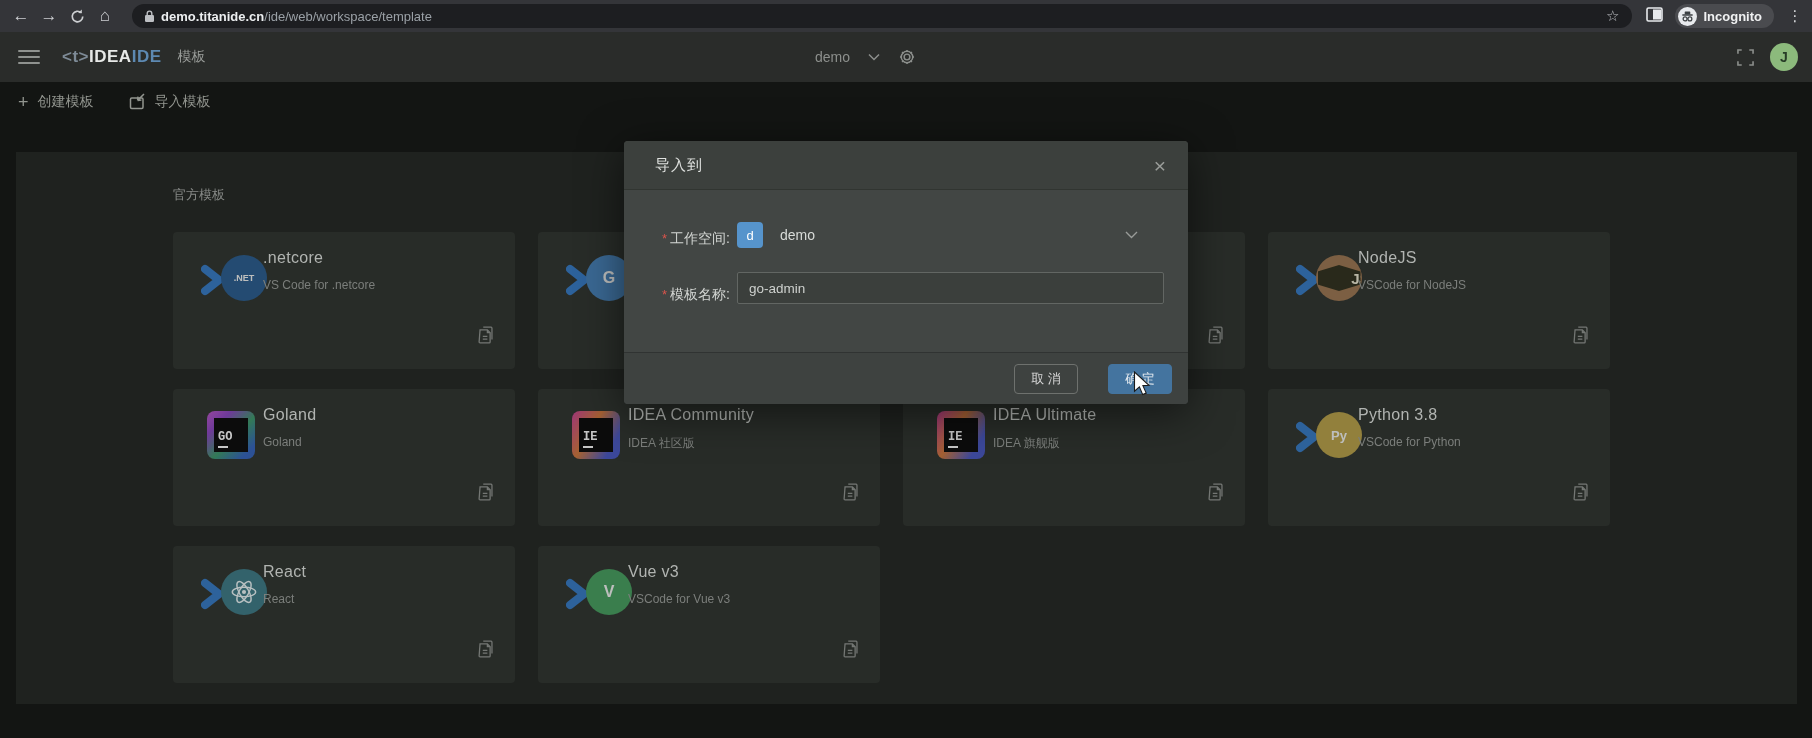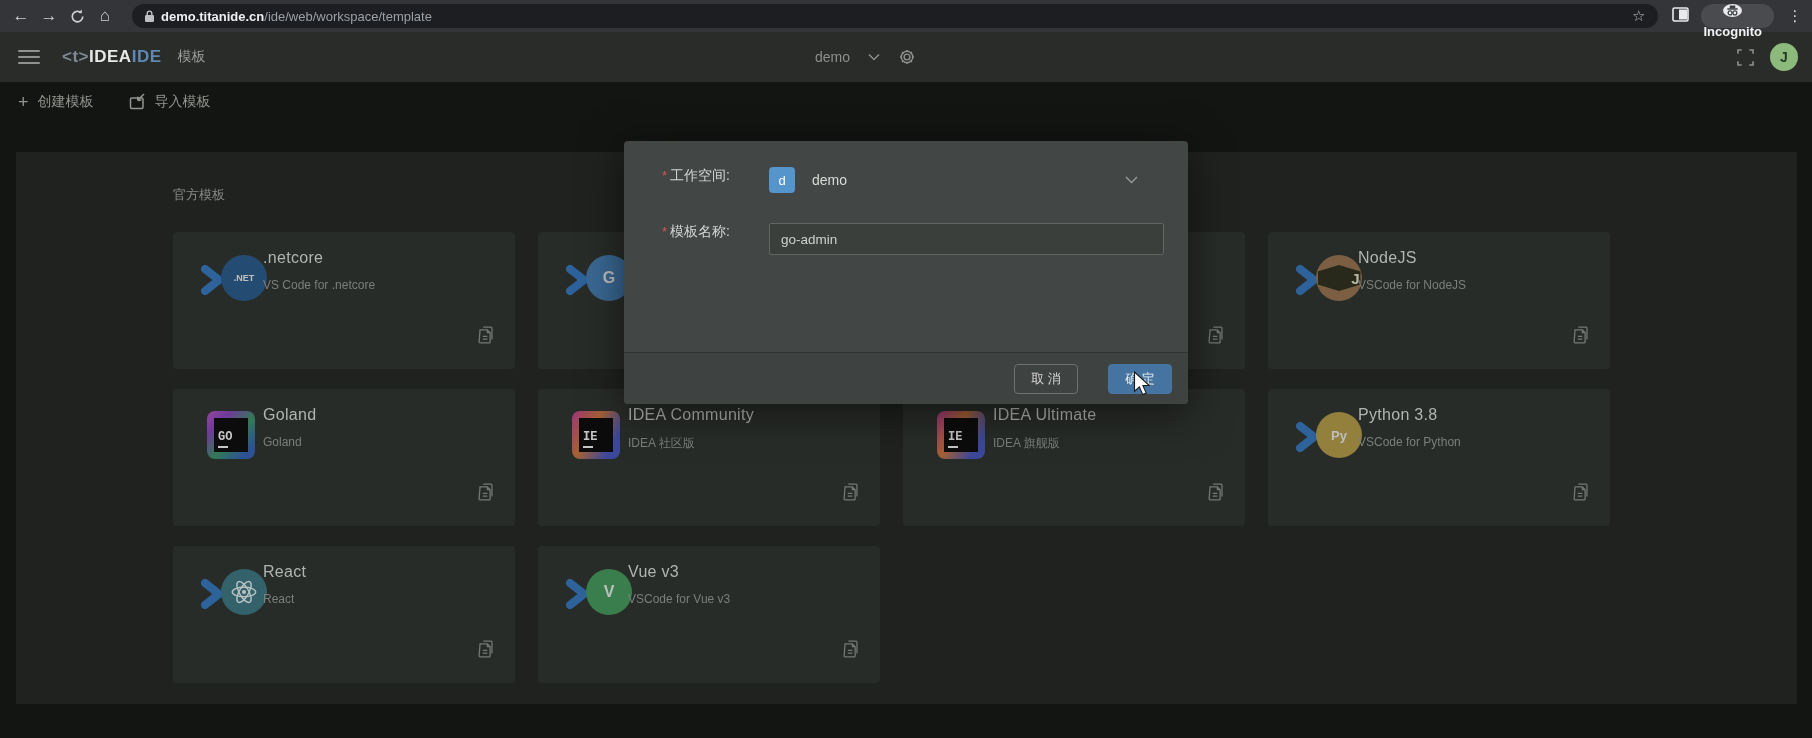--- a/index.html
+++ b/index.html
@@ -22,21 +22,21 @@
     display:flex; align-items:center; padding:0 12px; min-width:0;
   }
   .url { font-size:13px; white-space:nowrap; margin-left:6px; }
   .url .domain { color:#eceef0; font-weight:700; }
   .url .path { color:#9aa0a6; }
   .omnibox .spacer { flex:1; }
   .star { color:#bdbfc3; font-size:15px; }
   .sidebar-icon { margin:0 10px 0 2px; }
   .incog-pill {
     height:24px; background:#4a4b4f; border-radius:13px; display:flex; align-items:center;
-    gap:7px; padding:0 12px 0 3px; margin-right:10px;flex-direction:column;
+    gap:7px; padding:0 12px 0 3px; margin-right:10px;
   }
   .incog-pill .spy { width:19px; height:19px; border-radius:50%; background:#e8eaed;
     display:flex; align-items:center; justify-content:center; }
   .incog-pill .label { color:#f0f1f2; font-size:13px; font-weight:700; }
   .kebab { color:#d2d4d7; font-size:15px; width:18px; text-align:center; }
 
   
   .app-header {
     position:absolute; top:32px; left:0; width:100%; height:50px; background:#2a2c2a;
     display:flex; align-items:center; padding:0 14px; z-index:5;
@@ -90,21 +90,21 @@
   
   .modal {
     position:absolute; left:624px; top:141px; width:564px; height:263px; z-index:10;
     background:#424644; border-radius:4px; box-shadow:0 8px 44px rgba(0,0,0,.55); overflow:hidden;
   }
   .modal-header { height:49px; background:#3c403d; border-bottom:1px solid #313531;
     display:flex; align-items:center; padding:0 22px 0 31px; }
   .modal-title { color:#dfe1df; font-size:15px; letter-spacing:1px; }
   .modal-close { margin-left:auto; color:#9a9d9a; font-size:21px; line-height:1; }
   .modal-body { padding:26px 24px 0 26px; }
-  .field-row { display:flex; align-items:flex-start; height:32px; margin-bottom:24px;gap:32px; }
+  .field-row { display:flex; align-items:flex-end; height:32px; margin-bottom:24px; }
   .field-label { width:80px; text-align:right; color:#d2d5d2; font-size:14px; white-space:nowrap; }
   .ast { color:#d9544b; margin-right:3px; font-size:13px; }
   .field-ctl { flex:1; display:flex; align-items:center; margin-left:7px; min-width:0; }
   .ws-chip { width:26px; height:26px; border-radius:4px; background:#5694cc; color:#fff;
     display:flex; align-items:center; justify-content:center; font-size:13px; }
   .ws-value { margin-left:17px; color:#d8dbd8; font-size:14px; }
   .select-caret { margin-left:auto; margin-right:26px; }
   .text-input {
     flex:1; height:32px; background:#3b3f3c; border:1px solid #626663; border-radius:2px;
     color:#ced1ce; font-size:13.5px; padding:0 11px; outline:none;
@@ -466,20 +466,24 @@
             <path d="M13.5 6.5 v3 h3"></path>
             <path d="M8.5 13.5 h5 M8.5 16.5 h5"></path>
           </g>
         </svg>
       </div>
     </div>
   </div>
   </div>
 
   <div class="modal">
+    <div class="modal-header">
+      <span class="modal-title">导入到</span>
+      <span class="modal-close">×</span>
+    </div>
     <div class="modal-body">
       <div class="field-row">
         <div class="field-label"><span class="ast">*</span><span>工作空间:</span></div>
         <div class="field-ctl">
           <span class="ws-chip">d</span>
           <span class="ws-value">demo</span>
           <svg class="select-caret" width="13" height="8" viewBox="0 0 13 8">
               <path d="M1 1 L6.5 6.5 L12 1" fill="none" stroke="#989b98" stroke-width="1.4"></path>
             </svg>
         </div>

